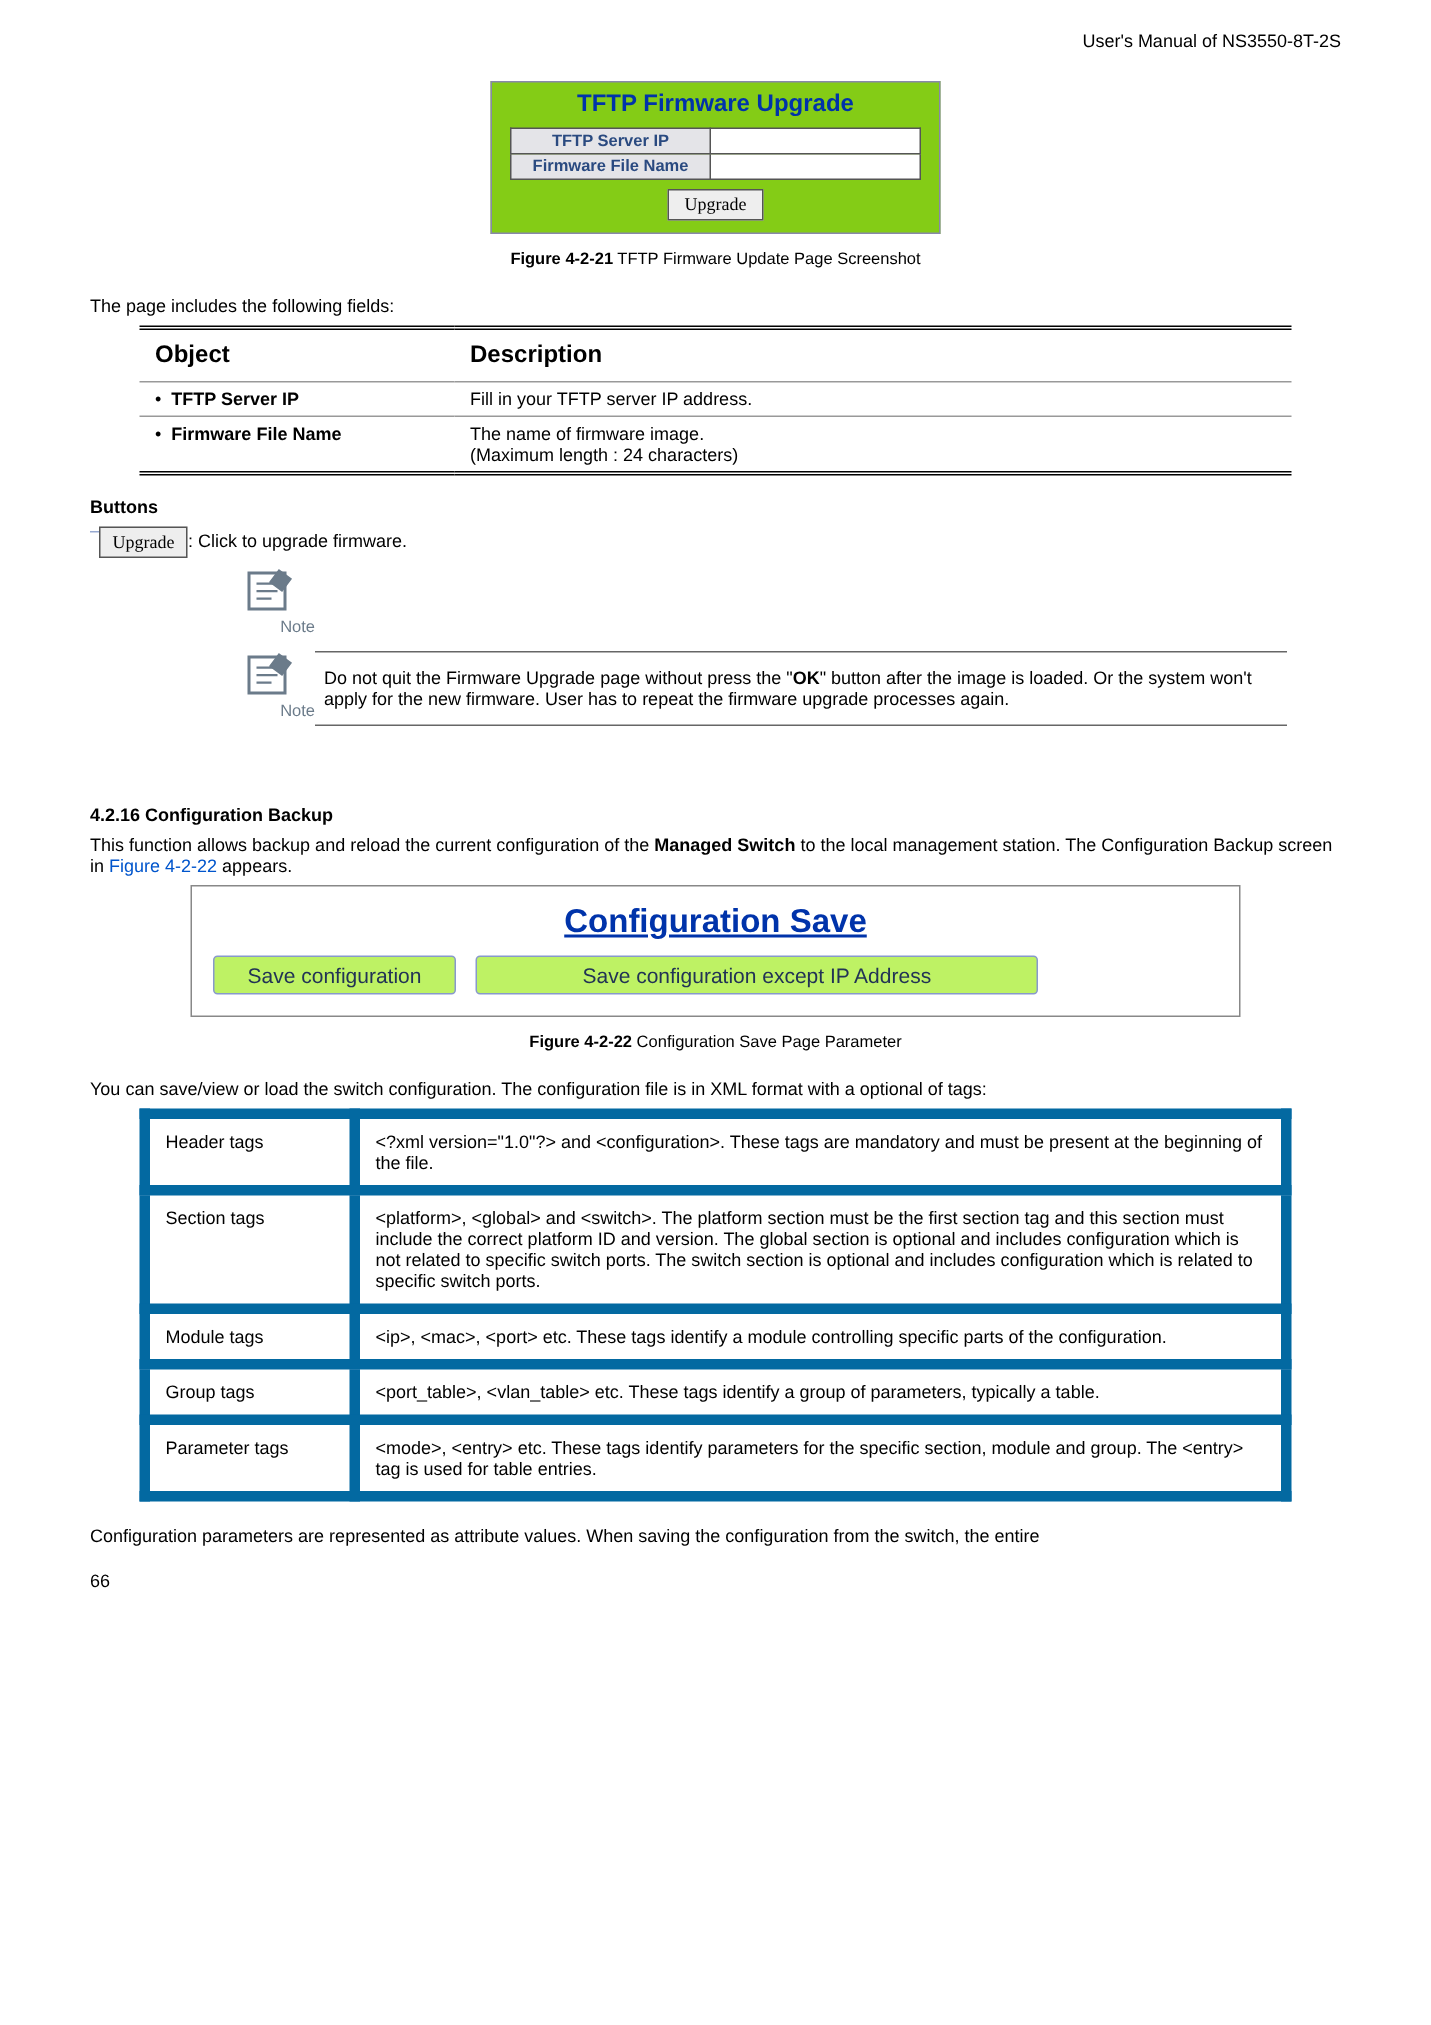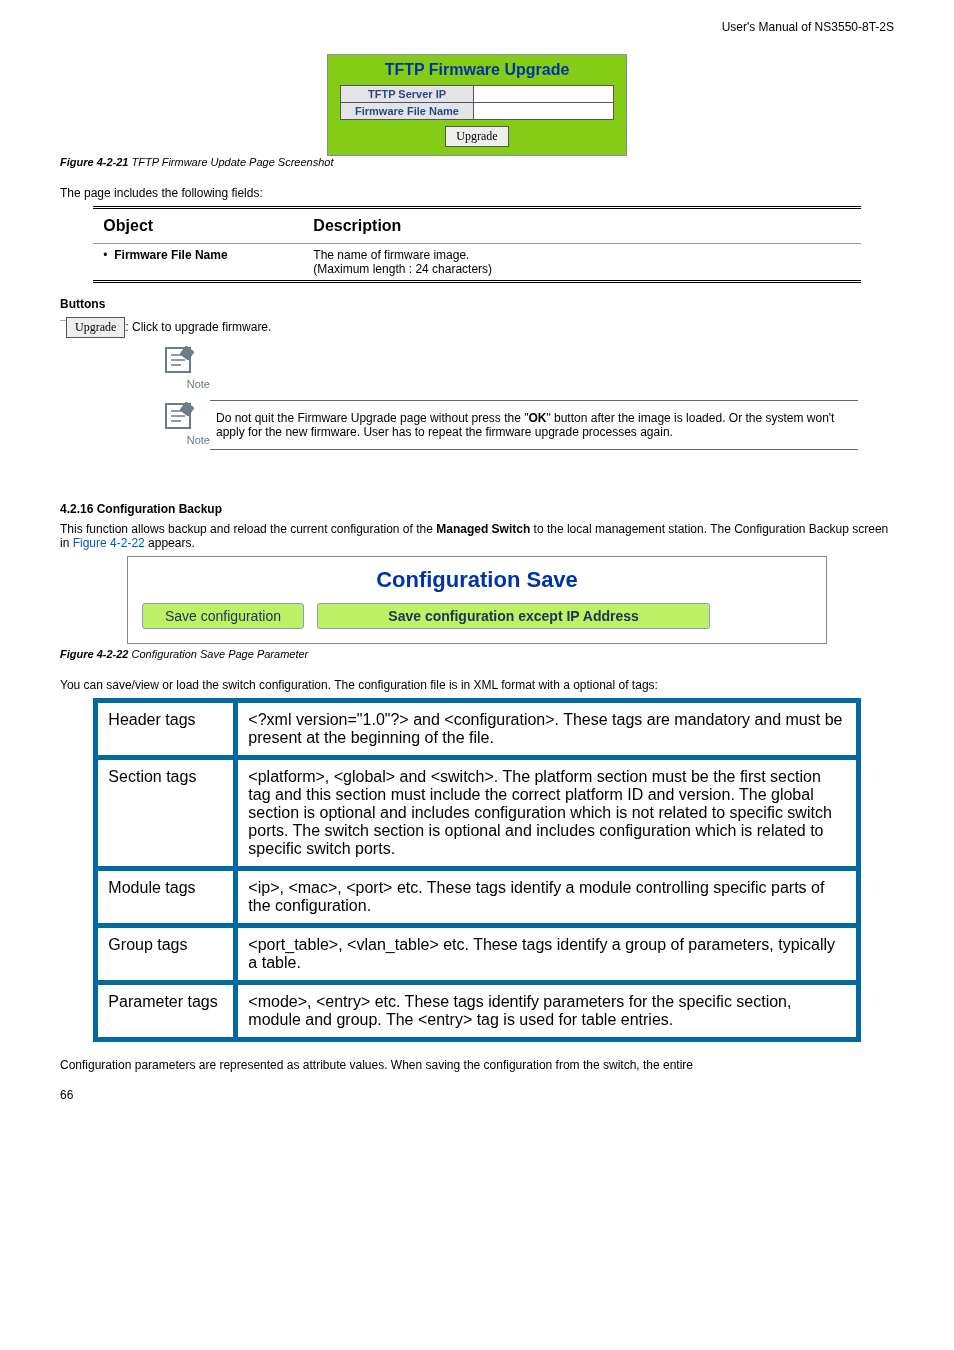--- a/index.html
+++ b/index.html
@@ -55,24 +55,24 @@
   .btn-upgrade {
     display: block;
     margin: 4px auto 8px auto;
     border: 1px solid #555;
     background: #eee;
     font-family: serif;
     font-size: 12px;
     padding: 2px 10px;
   }
   .caption {
+    text-align: center;
     font-size: 11px;
-    margin-top: 0;
+    margin-top: 11px;
     margin-bottom: 18px;
-    font-style: italic;
   }
   .body-text {
     font-size: 12px;
     margin: 6px 0;
   }
   .obj-table {
     border-collapse: collapse;
     width: 92%;
     margin: 4px auto 14px auto;
     border-top: 3px double #000;
@@ -139,41 +139,42 @@
     margin: 0 auto 4px auto;
     padding: 4px 14px 14px 14px;
     background: #fff;
   }
   .cs-title {
     text-align: center;
     color: #0033aa;
     font-weight: bold;
     font-size: 22px;
     padding: 6px 0 10px 0;
+    text-decoration: underline;
   }
   .cs-btn {
     display: inline-block;
     border: 1px solid #8899cc;
     border-radius: 3px;
     background: #bef264;
     color: #223355;
     font-size: 14px;
     padding: 4px 22px;
     margin-right: 10px;
   }
-  .cs-btn.long { padding: 4px 70px; font-weight: bold; }
+  .cs-btn.long { padding: 4px 70px; }
   .link { color: #0055cc; }
   .xml-table {
     border-collapse: collapse;
     width: 92%;
     margin: 6px auto 16px auto;
   }
   .xml-table td {
-    border: 5px solid #0369a1;
-    font-size: 16px;
+    border: 7px solid #0369a1;
+    font-size: 12px;
     padding: 8px 10px;
     vertical-align: top;
   }
   .xml-table .col1 {
     width: 140px;
   }
   .page-num {
     text-align: left;
     font-size: 12px;
     margin-top: 16px;
@@ -207,20 +208,24 @@
 
 <p class="body-text">The page includes the following fields:</p>
 
 <table class="obj-table">
   <tbody>
       <tr>
     <th class="obj-col">Object</th>
     <th>Description</th>
   </tr>
   <tr>
+    <td><span class="bullet">•&nbsp;&nbsp;</span><b>TFTP Server IP</b></td>
+    <td>Fill in your TFTP server IP address.</td>
+  </tr>
+  <tr>
     <td><span class="bullet">•&nbsp;&nbsp;</span><b>Firmware File Name</b></td>
     <td>
       <span>The name of firmware image.</span><br>
       <span>(Maximum length : 24 characters)</span>
     </td>
   </tr>
 </tbody>
   </table>
 
 <p class="body-text"><b>Buttons</b></p>

